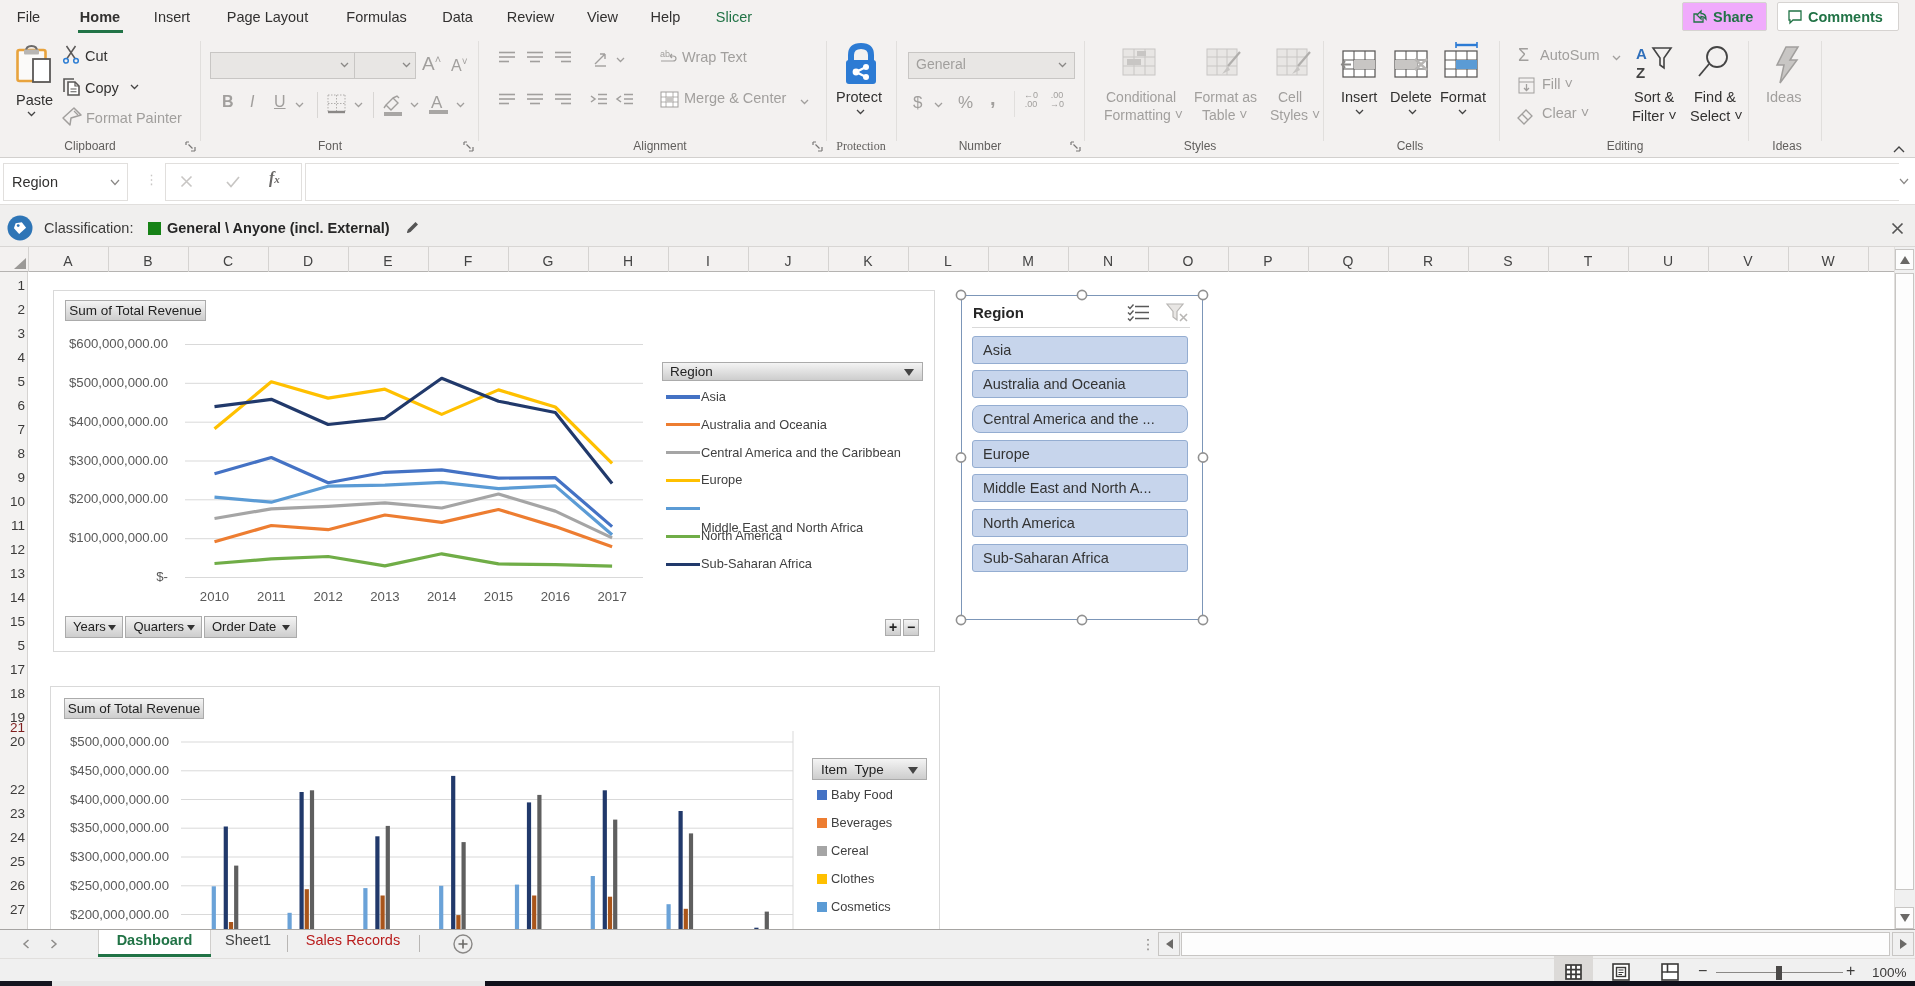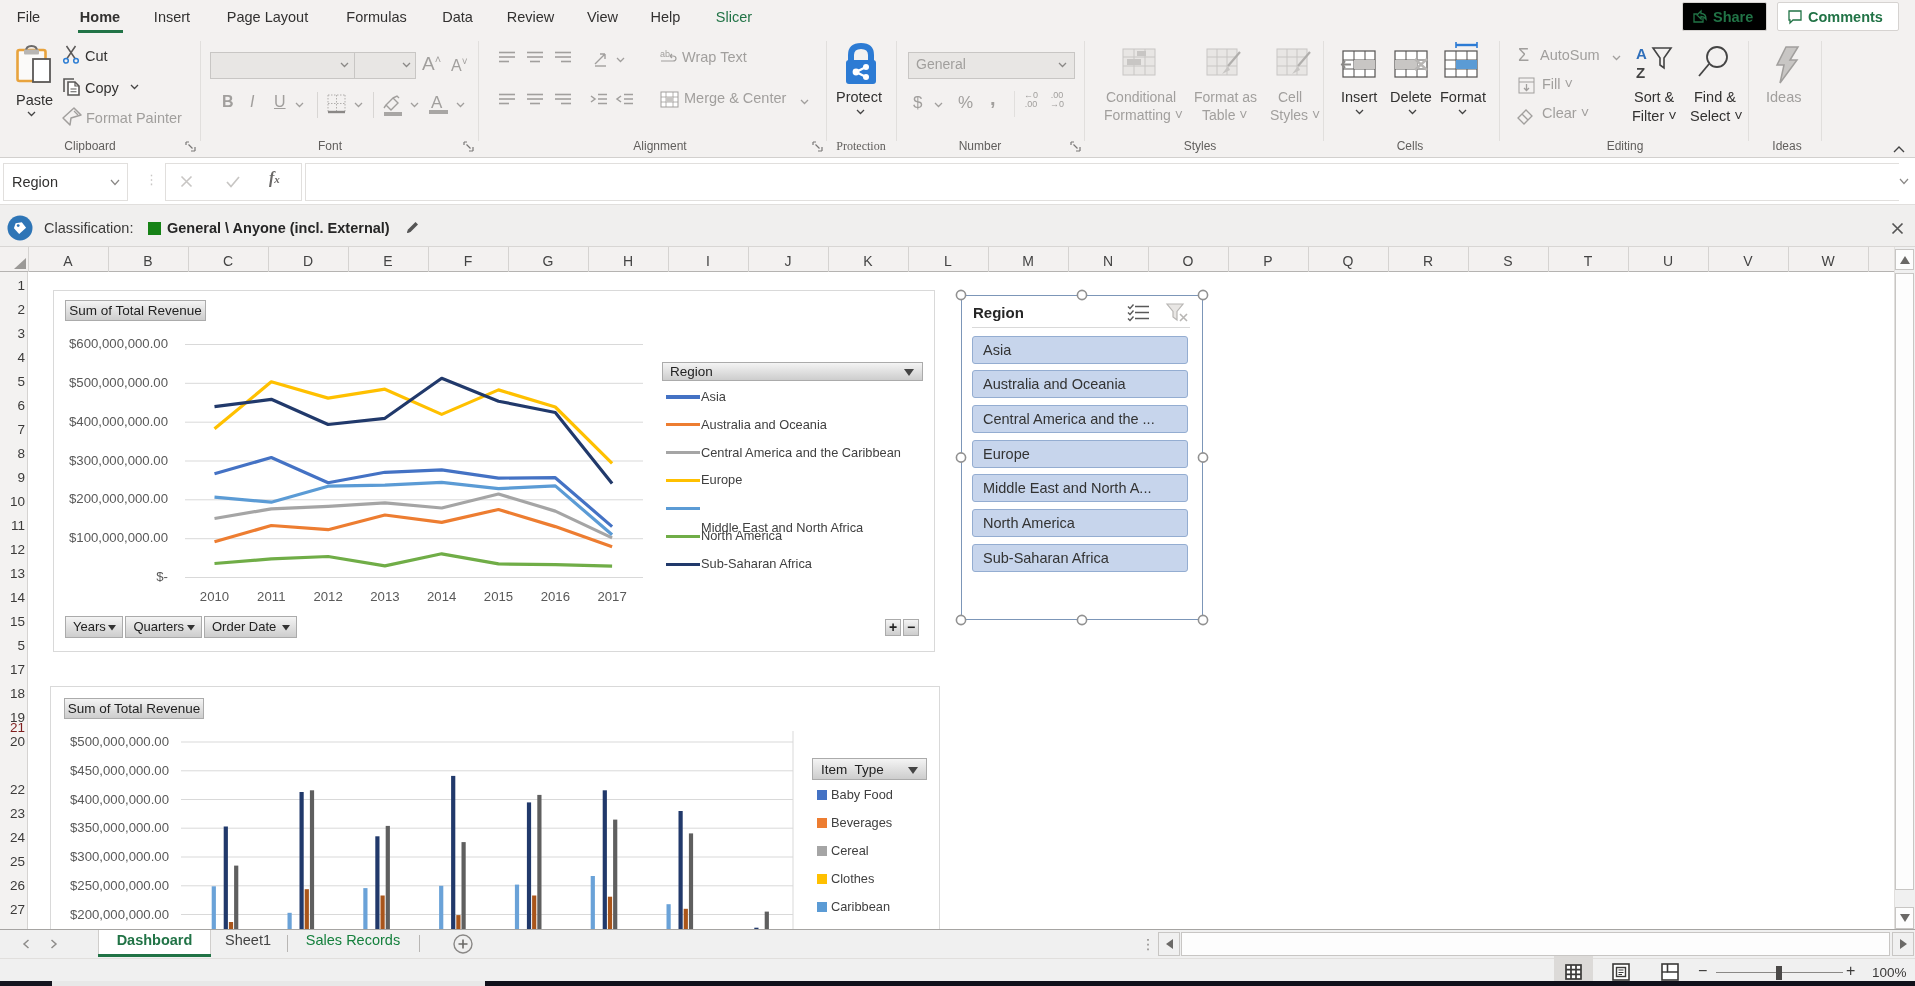--- a/index.html
+++ b/index.html
@@ -27,21 +27,21 @@
 <div class="menu" style="left:76px;width:48px;text-align:center;color:#323130;font-weight:600;">Home</div>
 <div class="menu" style="left:149px;width:46px;text-align:center;color:#323130;font-weight:400;">Insert</div>
 <div class="menu" style="left:221px;width:93px;text-align:center;color:#323130;font-weight:400;">Page Layout</div>
 <div class="menu" style="left:340px;width:73px;text-align:center;color:#323130;font-weight:400;">Formulas</div>
 <div class="menu" style="left:437px;width:41px;text-align:center;color:#323130;font-weight:400;">Data</div>
 <div class="menu" style="left:503px;width:55px;text-align:center;color:#323130;font-weight:400;">Review</div>
 <div class="menu" style="left:583px;width:39px;text-align:center;color:#323130;font-weight:400;">View</div>
 <div class="menu" style="left:647px;width:37px;text-align:center;color:#323130;font-weight:400;">Help</div>
 <div class="menu" style="left:713px;width:42px;text-align:center;color:#217346;font-weight:400;">Slicer</div>
 <div class="abs" style="left:78px;top:30px;width:45px;height:3px;background:#217346;"></div>
-<div class="abs" style="left:1682px;top:2px;width:85px;height:29px;background:#000000;border:1px solid #d6d3d1;border-radius:2px;">
+<div class="abs" style="left:1682px;top:2px;width:85px;height:29px;background:#f0abfc;border:1px solid #d6d3d1;border-radius:2px;">
  <svg width="16" height="16" style="left:9px;top:6px;" viewBox="0 0 16 16">
         <path d="M5 6 L9 2 L9 4.5 C12 4.5 14 6.5 14 10 C12.5 8 11 7.5 9 7.5 L9 10 Z" fill="none" stroke="#217346" stroke-width="1.3"></path>
         <path d="M11 9 L11 13 L2 13 L2 5 L5.5 5" fill="none" stroke="#217346" stroke-width="1.3"></path>
       </svg>
  <span style="position:absolute;left:30px;top:6px;font-size:14.5px;color:#217346;font-weight:600;">Share</span>
     </div>
 <div class="abs" style="left:1777px;top:2px;width:122px;height:29px;background:#fff;border:1px solid #d6d3d1;border-radius:2px;">
  <svg width="16" height="16" style="left:9px;top:6px;" viewBox="0 0 16 16">
         <path d="M2 2 H14 V11 H6 L3 14 V11 H2 Z" fill="none" stroke="#217346" stroke-width="1.3"></path>
       </svg>
@@ -505,21 +505,21 @@
 <path d="M8 2.5 H22 M8 8.5 H22 M8 14.5 H22" stroke="#595959" stroke-width="1.6"></path>
 <path d="M1 2.5 L3 4.5 L6.5 0.5 M1 8.5 L3 10.5 L6.5 6.5 M1 14.5 L3 16.5 L6.5 12.5" stroke="#595959" stroke-width="1.4" fill="none"></path>
     </svg>
 <svg style="left:1166px;top:303px;" width="24" height="19" viewBox="0 0 24 19">
 <path d="M1 1 H17 L11 8.5 V17 L7 14 V8.5 Z" fill="#e8e6e4" stroke="#b8b6b4" stroke-width="1.2"></path>
 <path d="M14 11 L21 18 M21 11 L14 18" stroke="#b8b6b4" stroke-width="1.6"></path>
     </svg>
 <div class="abs" style="left:972px;top:327px;width:218px;height:1px;background:#d9d9d9;"></div>
 <div class="slbtn" style="left:972px;top:335.5px;">Asia</div>
 <div class="slbtn" style="left:972px;top:370.2px;">Australia and Oceania</div>
-<div class="slbtn" style="left:972px;top:404.9px;">Central America and the ...</div>
+<div class="slbtn" style="left:972px;top:404.9px;border-radius:8px;">Central America and the ...</div>
 <div class="slbtn" style="left:972px;top:439.6px;">Europe</div>
 <div class="slbtn" style="left:972px;top:474.3px;">Middle East and North A...</div>
 <div class="slbtn" style="left:972px;top:509.0px;">North America</div>
 <div class="slbtn" style="left:972px;top:543.7px;">Sub-Saharan Africa</div>
 <svg style="left:954px;top:288px;" width="256" height="339" viewBox="0 0 256 339">
       <circle cx="7" cy="7" r="4.6" fill="#fff" stroke="#919191" stroke-width="1.6"></circle>
       <circle cx="128.0" cy="7" r="4.6" fill="#fff" stroke="#919191" stroke-width="1.6"></circle>
       <circle cx="249" cy="7" r="4.6" fill="#fff" stroke="#919191" stroke-width="1.6"></circle>
       <circle cx="7" cy="169.5" r="4.6" fill="#fff" stroke="#919191" stroke-width="1.6"></circle>
       <circle cx="249" cy="169.5" r="4.6" fill="#fff" stroke="#919191" stroke-width="1.6"></circle>
@@ -581,21 +581,21 @@
         </svg></div>
 <div style="position:absolute;left:766px;top:102.6px;width:10px;height:10px;background:#4472C4;"></div>
 <div class="leg" style="left:780px;top:99.6px;">Baby Food</div>
 <div style="position:absolute;left:766px;top:130.8px;width:10px;height:10px;background:#ED7D31;"></div>
 <div class="leg" style="left:780px;top:127.8px;">Beverages</div>
 <div style="position:absolute;left:766px;top:159.0px;width:10px;height:10px;background:#A5A5A5;"></div>
 <div class="leg" style="left:780px;top:156.0px;">Cereal</div>
 <div style="position:absolute;left:766px;top:187.2px;width:10px;height:10px;background:#FFC000;"></div>
 <div class="leg" style="left:780px;top:184.2px;">Clothes</div>
 <div style="position:absolute;left:766px;top:215.4px;width:10px;height:10px;background:#5B9BD5;"></div>
-<div class="leg" style="left:780px;top:212.4px;">Caribbean</div>
+<div class="leg" style="left:780px;top:212.4px;">Cosmetics</div>
 </div>
 <div class="abs" style="left:1894px;top:247px;width:21px;height:682px;background:#f0f0f0;border-left:1px solid #e1dfdd;"></div>
 <div class="abs" style="left:1895px;top:249px;width:19px;height:21px;background:#fdfdfd;border:1px solid #c8c6c4;"></div>
 <svg style="left:1900px;top:256px;" width="10" height="8" viewBox="0 0 10 8">
       <path d="M5 0 L10 8 H0 Z" fill="#6b6967"></path>
     </svg>
 <div class="abs" style="left:1895px;top:273px;width:19px;height:617px;background:#fdfdfd;border:1px solid #c8c6c4;"></div>
 <div class="abs" style="left:1895px;top:907px;width:19px;height:22px;background:#fdfdfd;border:1px solid #c8c6c4;"></div>
 <svg style="left:1900px;top:914px;" width="10" height="8" viewBox="0 0 10 8">
       <path d="M5 8 L10 0 H0 Z" fill="#6b6967"></path>
@@ -605,21 +605,21 @@
       <path d="M6.5 1 L2 5 L6.5 9" stroke="#8e8c8a" stroke-width="1.5" fill="none"></path>
     </svg>
 <svg style="left:50px;top:939px;" width="8" height="10" viewBox="0 0 8 10">
       <path d="M1.5 1 L6 5 L1.5 9" stroke="#8e8c8a" stroke-width="1.5" fill="none"></path>
     </svg>
 <div class="abs" style="left:98px;top:930px;width:113px;height:27px;background:#fff;border-left:1px solid #d0cecc;border-right:1px solid #d0cecc;"></div>
 <div class="abs" style="left:98px;top:932px;width:113px;text-align:center;font-size:14.5px;font-weight:bold;color:#217346;">Dashboard</div>
 <div class="abs" style="left:98px;top:954px;width:113px;height:3px;background:#217346;"></div>
 <div class="abs" style="left:215px;top:932px;width:66px;text-align:center;font-size:14.5px;color:#444;">Sheet1</div>
 <div class="abs" style="left:287px;top:935px;width:1px;height:17px;background:#b8b6b4;"></div>
-<div class="abs" style="left:298px;top:932px;width:110px;text-align:center;font-size:14.5px;color:#15803d;">Sales Records</div>
+<div class="abs" style="left:298px;top:932px;width:110px;text-align:center;font-size:14.5px;color:#b91c1c;">Sales Records</div>
 <div class="abs" style="left:419px;top:935px;width:1px;height:17px;background:#b8b6b4;"></div>
 <svg style="left:453px;top:934px;" width="20" height="20" viewBox="0 0 20 20">
 <circle cx="10" cy="10" r="9" fill="none" stroke="#8a8886" stroke-width="1.4"></circle>
 <path d="M10 5.5 V14.5 M5.5 10 H14.5" stroke="#6b6967" stroke-width="1.6"></path>
     </svg>
 <div class="abs" style="left:1141px;top:936px;font-size:14px;color:#8a8886;">⋮</div>
 <div class="abs" style="left:1158px;top:932px;width:22px;height:24px;background:#f0f0f0;border:1px solid #c8c6c4;"></div>
 <svg style="left:1166px;top:939px;" width="7" height="10" viewBox="0 0 7 10">
       <path d="M7 0 L0 5 L7 10 Z" fill="#6b6967"></path>
     </svg>

